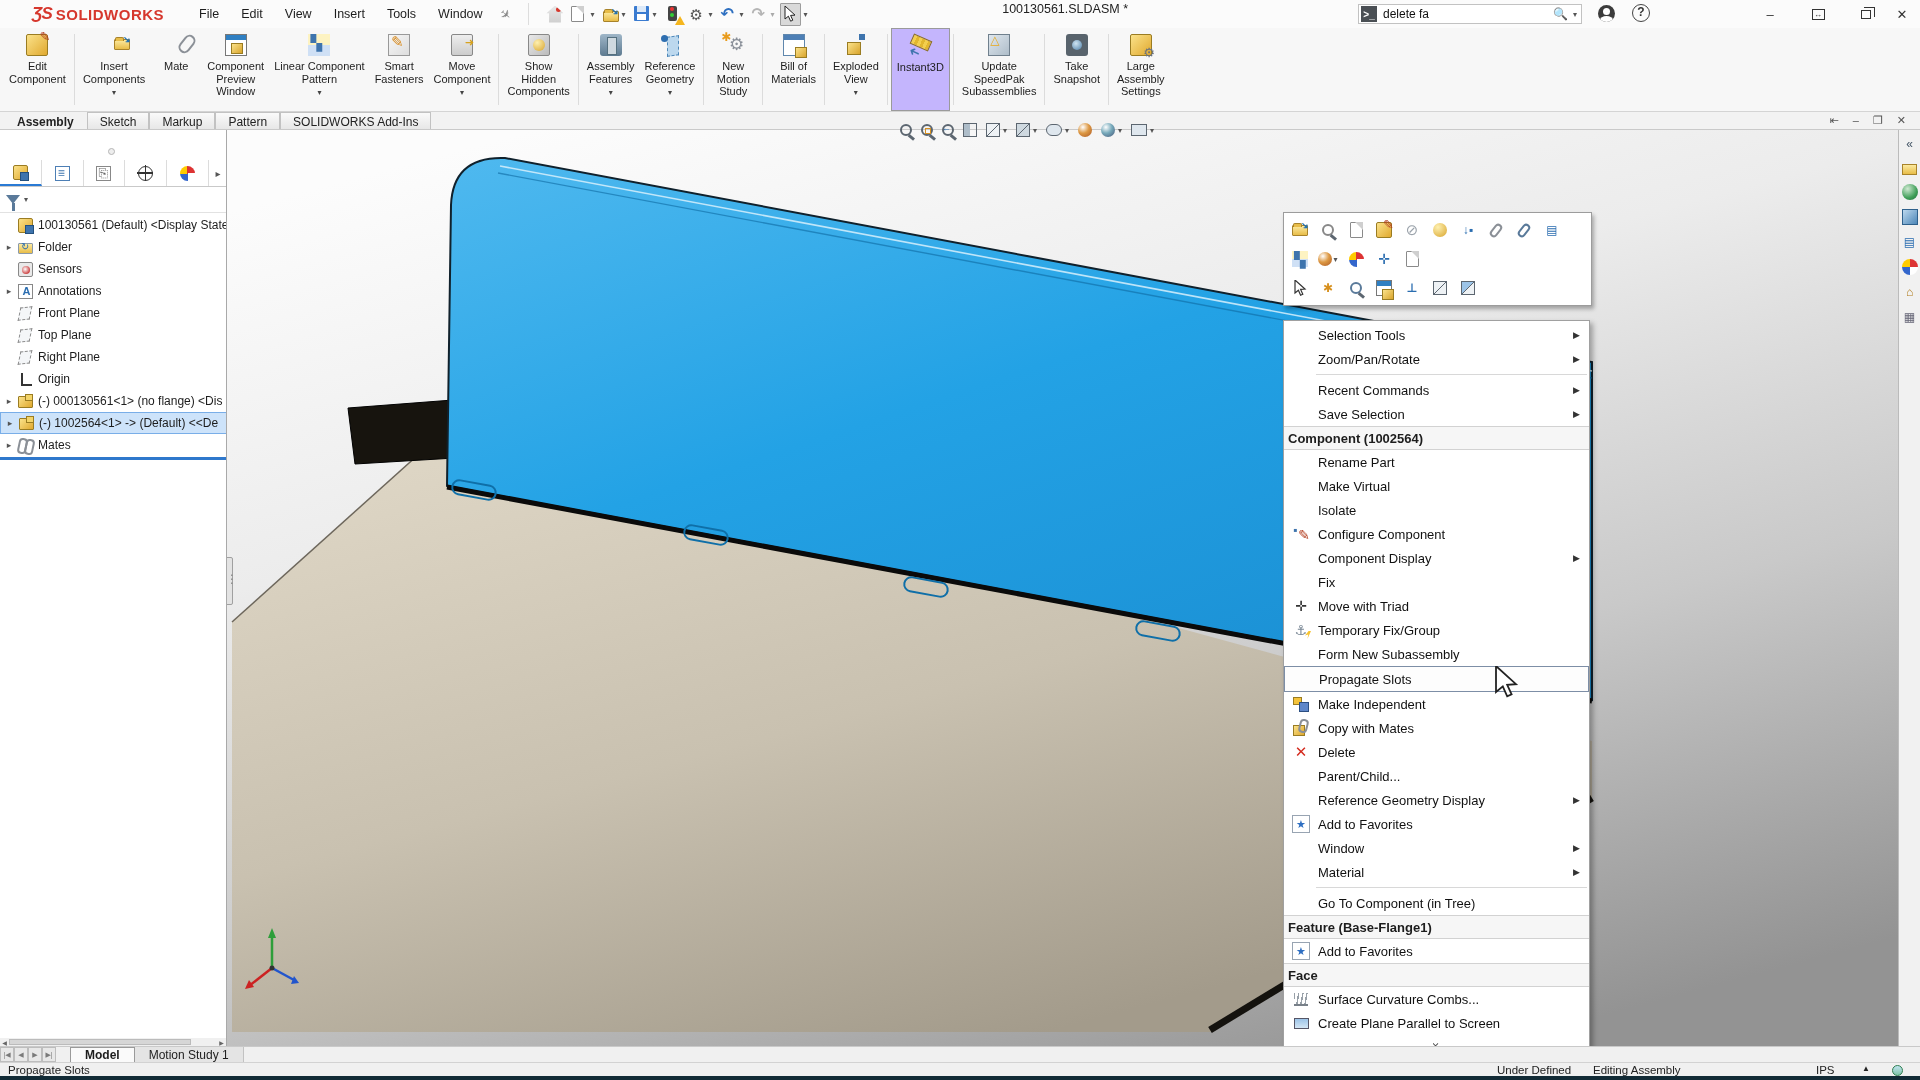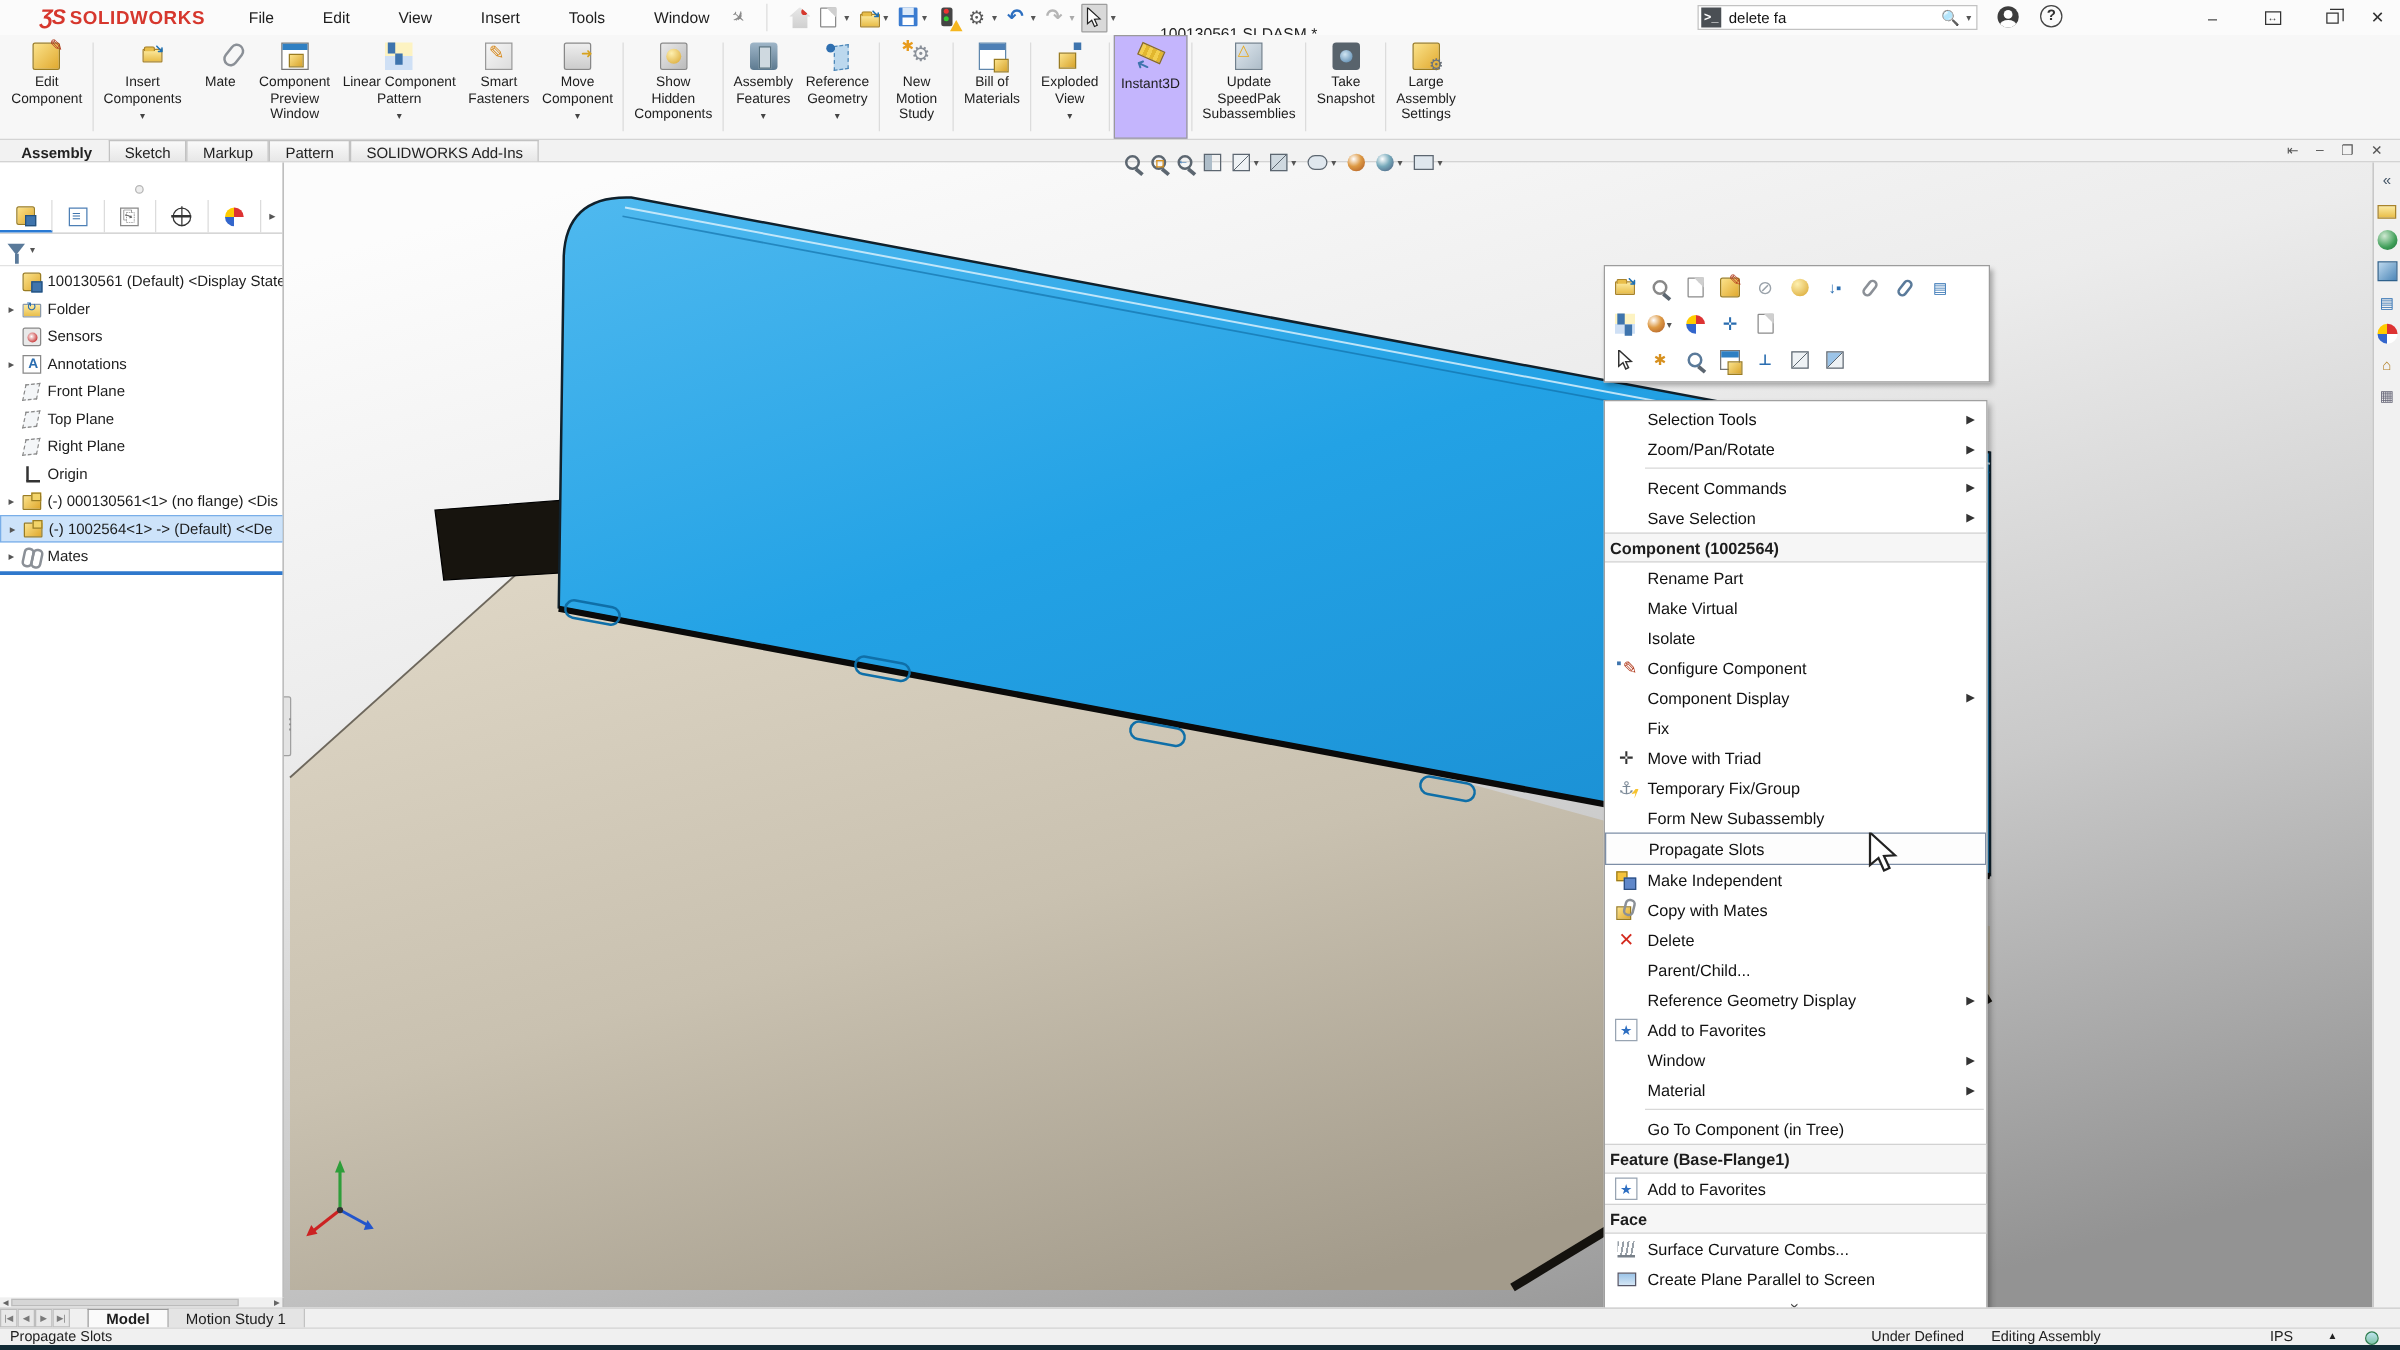--- a/index.html
+++ b/index.html
@@ -6,28 +6,28 @@
   html,body{width:1920px;height:1080px;overflow:hidden}
   body{font-family:"Liberation Sans","DejaVu Sans",sans-serif;font-size:12px;color:#1d1d1d;background:#f7f7f7;position:relative}
   .abs{position:absolute}
 
   
   #titlebar{left:0;top:0;width:1920px;height:28px;background:#fbfbfb;display:flex;align-items:center}
   #logo{display:flex;align-items:center;margin-left:32px;white-space:nowrap}
   #logo .ds{color:#d6372d;font-weight:bold;font-style:italic;font-size:17px;letter-spacing:-1px;margin-right:4px}
   #logo .sw{color:#d6372d;font-size:15px;letter-spacing:.5px}
   #logo .sw b{font-weight:bold}
-  #menus{display:flex;margin-left:26px;gap:21px}
+  #menus{display:flex;margin-left:26px;gap:4px}
   .menu-item{padding:4px 9px;font-size:12.5px;cursor:default}
   #pin-icon{margin-left:8px;color:#8a8a8a;font-size:13px;transform:rotate(40deg);display:inline-block}
   #qat{display:flex;align-items:center;margin-left:18px;gap:2px;border-left:1px solid #ddd;padding-left:14px;height:22px}
   .qbtn{display:flex;align-items:center;padding:2px 3px;gap:1px}
   .dd{font-size:8px;color:#555;margin-left:1px}
   .dd.gray{color:#aaa}
-  #doc-title{left:928px;top:20px;width:200px;text-align:left;font-size:12.5px;color:#222}
+  #doc-title{left:928px;top:2px;width:200px;text-align:right;font-size:12.5px;color:#222}
   #searchbox{left:1358px;top:4px;width:224px;height:20px;border:1px solid #c2c2c2;background:#fff;display:flex;align-items:center}
   #search-glyph{width:16px;height:16px;background:#4a4f54;color:#fff;font-size:10px;font-weight:bold;display:flex;align-items:center;justify-content:center;margin-left:2px}
   #search-text{flex:1;font-size:12px;padding-left:6px;color:#111}
   .sicon{color:#777;font-size:12px;margin-right:4px}
   #user-icon{left:1598px;top:5px;width:17px;height:17px;border-radius:50%;background:#3c3c3c;overflow:hidden}
   #user-icon::before{content:"";position:absolute;left:5px;top:3px;width:7px;height:7px;border-radius:50%;background:#fff}
   #user-icon::after{content:"";position:absolute;left:2px;top:11px;width:13px;height:8px;border-radius:50% 50% 0 0;background:#fff}
   #help-icon{left:1632px;top:4px;width:18px;height:18px;border:1.5px solid #444;border-radius:50%;text-align:center;line-height:15px;font-size:12px;color:#333;font-weight:bold}
   .winctl{top:0;height:28px;width:44px;display:flex;align-items:center;justify-content:center;color:#333;font-size:13px}
   #btn-min{left:1748px}#btn-span{left:1796px}#btn-restore{left:1844px}#btn-close{left:1884px;width:36px}

